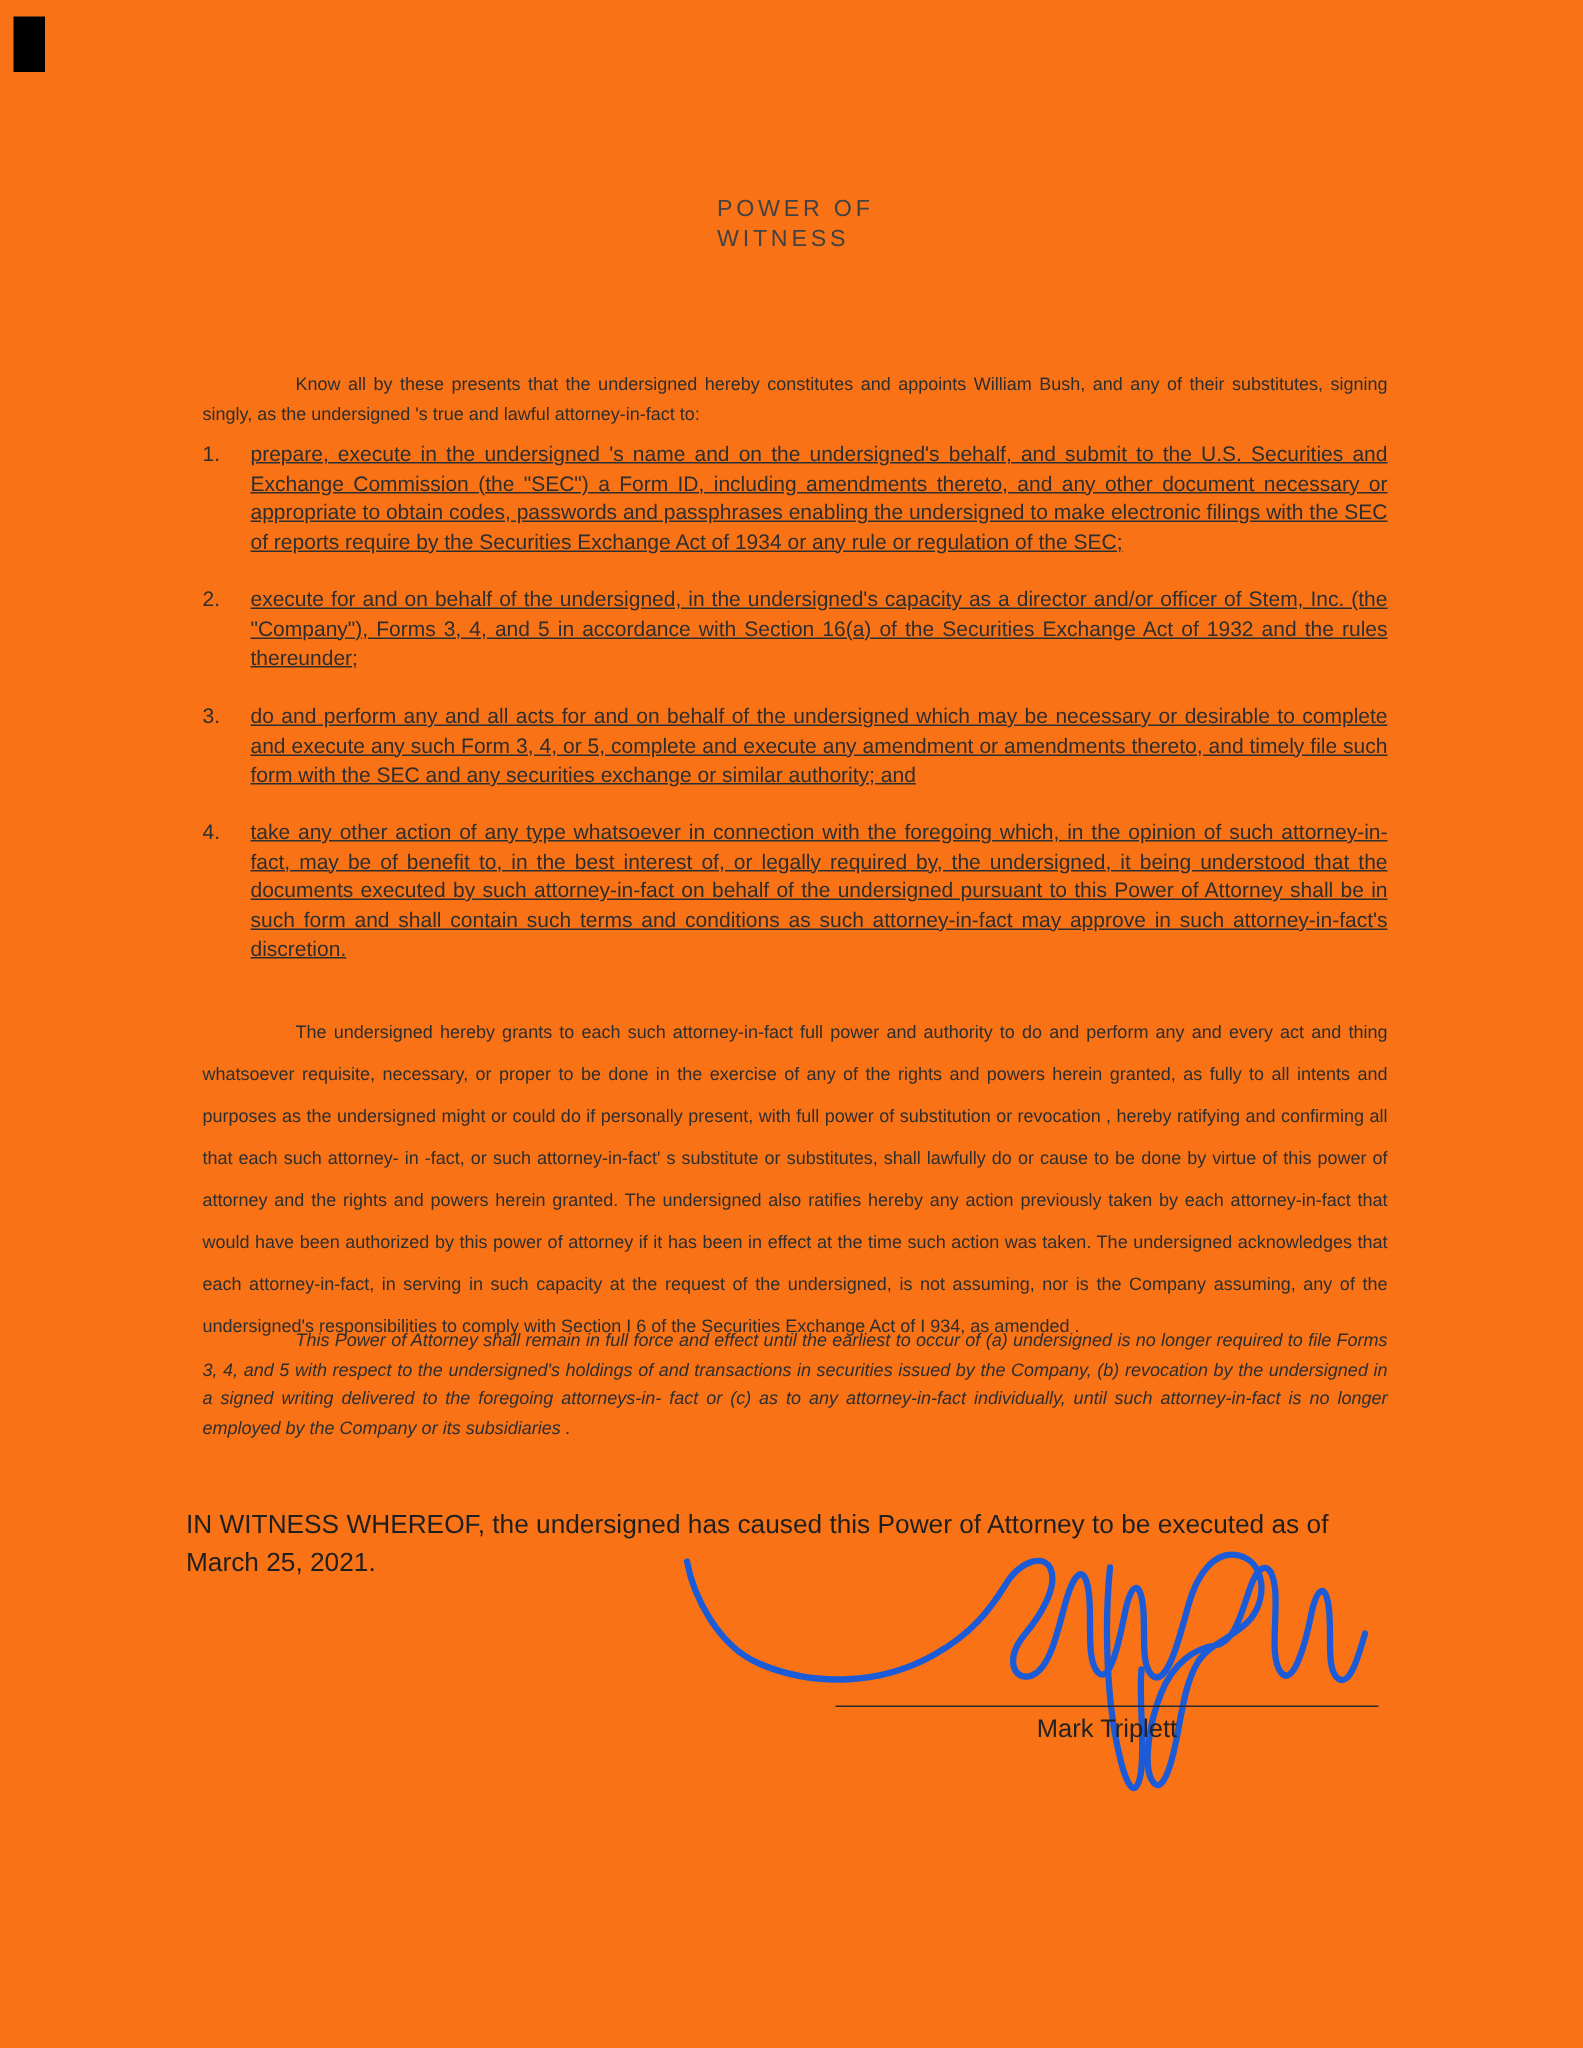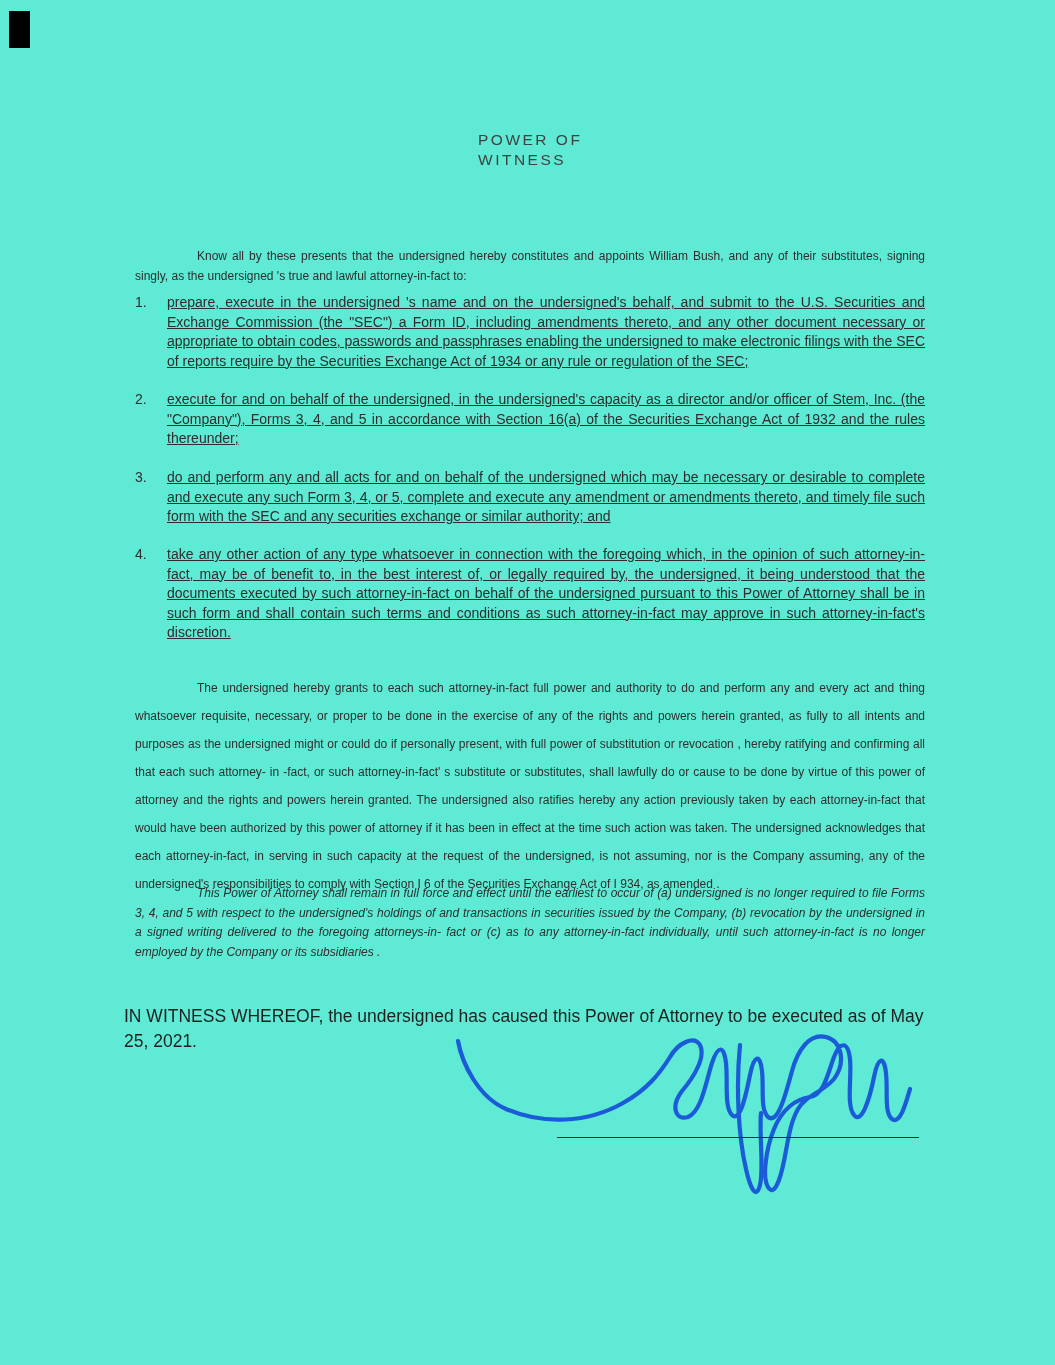--- a/index.html
+++ b/index.html
@@ -1,19 +1,19 @@
 <!DOCTYPE html>
 <html><head>
 <meta charset="utf-8">
 <style>
   html,body{margin:0;padding:0;background:#ffffff;}
   .page{
     position:relative;
     width:1055px;height:1365px;
-    background:#5eead4;
+    background:#f97316;
     font-family:"Liberation Sans", sans-serif;
     color:#2e2e2e;
     overflow:hidden;
   }
   .scan-artifact{
     position:absolute;left:9px;top:11px;width:21px;height:37px;
     background:#000;
   }
   .doc-title{
     position:absolute;left:478px;top:130px;
@@ -90,21 +90,21 @@
 
   <div class="list-item item4">
     <span class="li-num">4.</span>
     <span class="li-text">take any other action of any type whatsoever in connection with the foregoing which, in the opinion of such attorney-in-fact, may be of benefit to, in the best interest of, or legally required by, the undersigned, it being understood that the documents executed by such attorney-in-fact on behalf of the undersigned pursuant to this Power of Attorney shall be in such form and shall contain such terms and conditions as such attorney-in-fact may approve in such attorney-in-fact's discretion.</span>
   </div>
 
   <p class="para indent grant">The undersigned hereby grants to each such attorney-in-fact full power and authority to do and perform any and every act and thing whatsoever requisite, necessary, or proper to be done in the exercise of any of the rights and powers herein granted, as fully to all intents and purposes as the undersigned might or could do if personally present, with full power of substitution or revocation , hereby ratifying and confirming all that each such attorney- in -fact, or such attorney-in-fact' s substitute or substitutes, shall lawfully do or cause to be done by virtue of this power of attorney and the rights and powers herein granted. The undersigned also ratifies hereby any action previously taken by each attorney-in-fact that would have been authorized by this power of attorney if it has been in effect at the time such action was taken. The undersigned acknowledges that each attorney-in-fact, in serving in such capacity at the request of the undersigned, is not assuming, nor is the Company assuming, any of the undersigned's responsibilities to comply with Section I 6 of the Securities Exchange Act of I 934, as amended .</p>
 
   <p class="para indent duration">This Power of Attorney shall remain in full force and effect until the earliest to occur of (a) undersigned is no longer required to file Forms 3, 4, and 5 with respect to the undersigned's holdings of and transactions in securities issued by the Company, (b) revocation by the undersigned in a signed writing delivered to the foregoing attorneys-in- fact or (c) as to any attorney-in-fact individually, until such attorney-in-fact is no longer employed by the Company or its subsidiaries .</p>
 
-  <p class="witness">IN WITNESS WHEREOF, the undersigned has caused this Power of Attorney to be executed as of May 25, 2021.</p>
+  <p class="witness">IN WITNESS WHEREOF, the undersigned has caused this Power of Attorney to be executed as of March 25, 2021.</p>
 
   <div class="sig-area">
     <svg class="sig-svg" viewBox="0 0 470 172" xmlns="http://www.w3.org/2000/svg">
       <g fill="none" stroke="#1b5bd7" stroke-width="4.2" stroke-linecap="round" stroke-linejoin="round">
         <path d="M 10 8
                  C 14 30, 30 64, 58 76
                  C 95 92, 140 90, 175 70
                  C 200 56, 212 40, 222 24
                  C 230 10, 246 2, 252 12
                  C 258 24, 246 44, 234 58
@@ -130,15 +130,16 @@
                  C 430 24, 436 22, 438 40
                  C 440 58, 436 80, 444 86
                  C 452 92, 458 70, 462 56"></path>
         <path d="M 292 12
                  C 288 52, 290 102, 298 136
                  C 302 154, 308 168, 312 152
                  C 316 136, 311 100, 313 80"></path>
       </g>
     </svg>
     <div class="sig-line"></div>
+    <div class="sig-name">Mark Triplett</div>
   </div>
 
 </div>
 
 </body></html>

